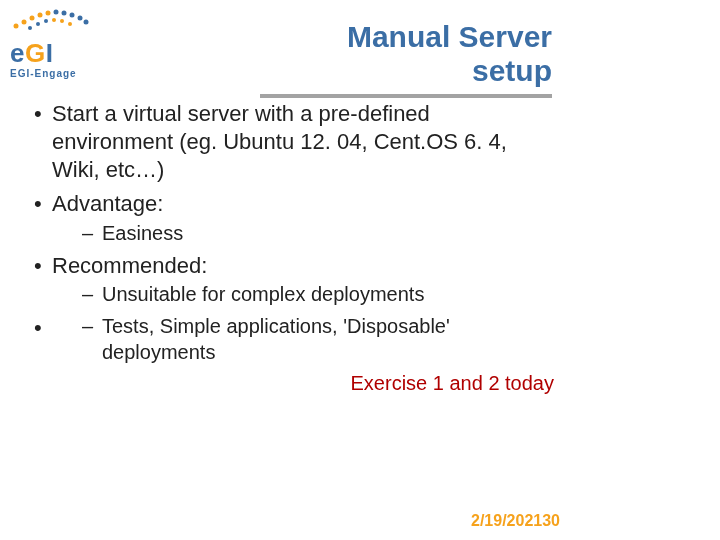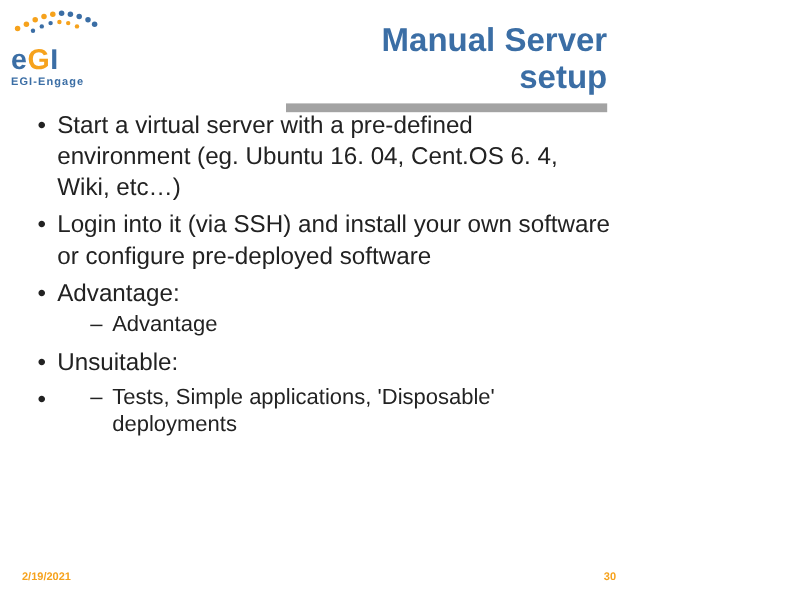--- a/index.html
+++ b/index.html
@@ -9,32 +9,32 @@
   .logo-dots { width: 80px; height: 28px; margin-bottom: 2px; }
   .logo-text { font-size: 26px; font-weight: 700; line-height: 1; letter-spacing: 0.5px; }
   .lt-e { color: #3b6ea5; }
   .lt-g { color: #f6a21c; }
   .lt-i { color: #3b6ea5; }
   .logo-sub { font-size: 10px; color: #3b6ea5; font-weight: 700; letter-spacing: 1px; margin-top: 2px; }
   .title {
     position: absolute; top: 20px; right: 28px; left: 260px;
     text-align: right;
     color: #3b6ea5; font-weight: 700; font-size: 30px;
-    border-bottom: 8px solid #a3a3a3; padding-bottom: 6px;
+    border-bottom: 4px solid #a3a3a3; padding-bottom: 6px;
   }
   .content { position: absolute; top: 100px; left: 30px; right: 24px; font-size: 22px; line-height: 1.28; }
   ul.top { list-style: none; }
   ul.top > li { position: relative; padding-left: 22px; margin-bottom: 6px; }
   ul.top > li::before { content: "•"; position: absolute; left: 4px; top: 0; color: #222; }
   ul.sub { list-style: none; margin: 2px 0 6px 0; }
   ul.sub > li { position: relative; padding-left: 50px; font-size: 20px; }
   ul.sub > li::before { content: "–"; position: absolute; left: 30px; top: 0; color: #222; }
   .b { font-weight: 400; }
   .note { color: #b00000; text-align: right; font-size: 20px; margin-top: 2px; padding-right: 2px; }
-  .footer { position: absolute; left: 0; right: 0; bottom: 10px; display: flex; justify-content: space-between; padding: 0 20px; font-size: 10px; color: #f6a21c; font-weight: 700; }
+  .footer { position: absolute; left: 0; right: 0; bottom: 10px; display: flex; justify-content: flex-end; padding: 0 20px; font-size: 16px; color: #f6a21c; font-weight: 700; }
 </style>
 </head>
 <body>
 
 <div class="slide">
 
   <div class="logo">
     <svg class="logo-dots" viewBox="0 0 80 28">
       <g fill="#f6a21c">
           <circle cx="6" cy="20" r="2.5"></circle>
@@ -64,35 +64,38 @@
     <div class="logo-text">
       <span class="lt-e">e</span><span class="lt-g">G</span><span class="lt-i">I</span>
     </div>
     <div class="logo-sub">EGI-Engage</div>
   </div>
 
   <div class="title">Manual Server setup</div>
 
   <div class="content">
     <ul class="top">
-      <li><span>Start a virtual server with a pre-defined environment (eg. Ubuntu 16. 04, Cent.OS 6. 4, Wiki, etc…)</span></li>
-      <li><span>Login into it (via SSH) and install your own software or configure pre-deployed software</span></li>
+      <li><span>Start a virtual server with a pre-defined environment (eg. Ubuntu 12. 04, Cent.OS 6. 4, Wiki, etc…)</span></li>
       <li><span class="b">Advantage:</span>
         <ul class="sub">
-          <li><span>Advantage</span></li>
+          <li><span>Easiness</span></li>
         </ul>
       </li>
-      <li><span class="b">Unsuitable:</span>
+      <li><span class="b">Recommended:</span>
+        <ul class="sub">
+          <li><span>Unsuitable for complex deployments</span></li>
+        </ul>
       </li>
       <li>
         <ul class="sub">
           <li><span>Tests, Simple applications, 'Disposable' deployments</span></li>
         </ul>
       </li>
     </ul>
+    <div class="note">Exercise 1 and 2 today</div>
   </div>
 
   <div class="footer">
     <span>2/19/2021</span>
     <span>30</span>
   </div>
 
 </div>
 
 </body></html>

